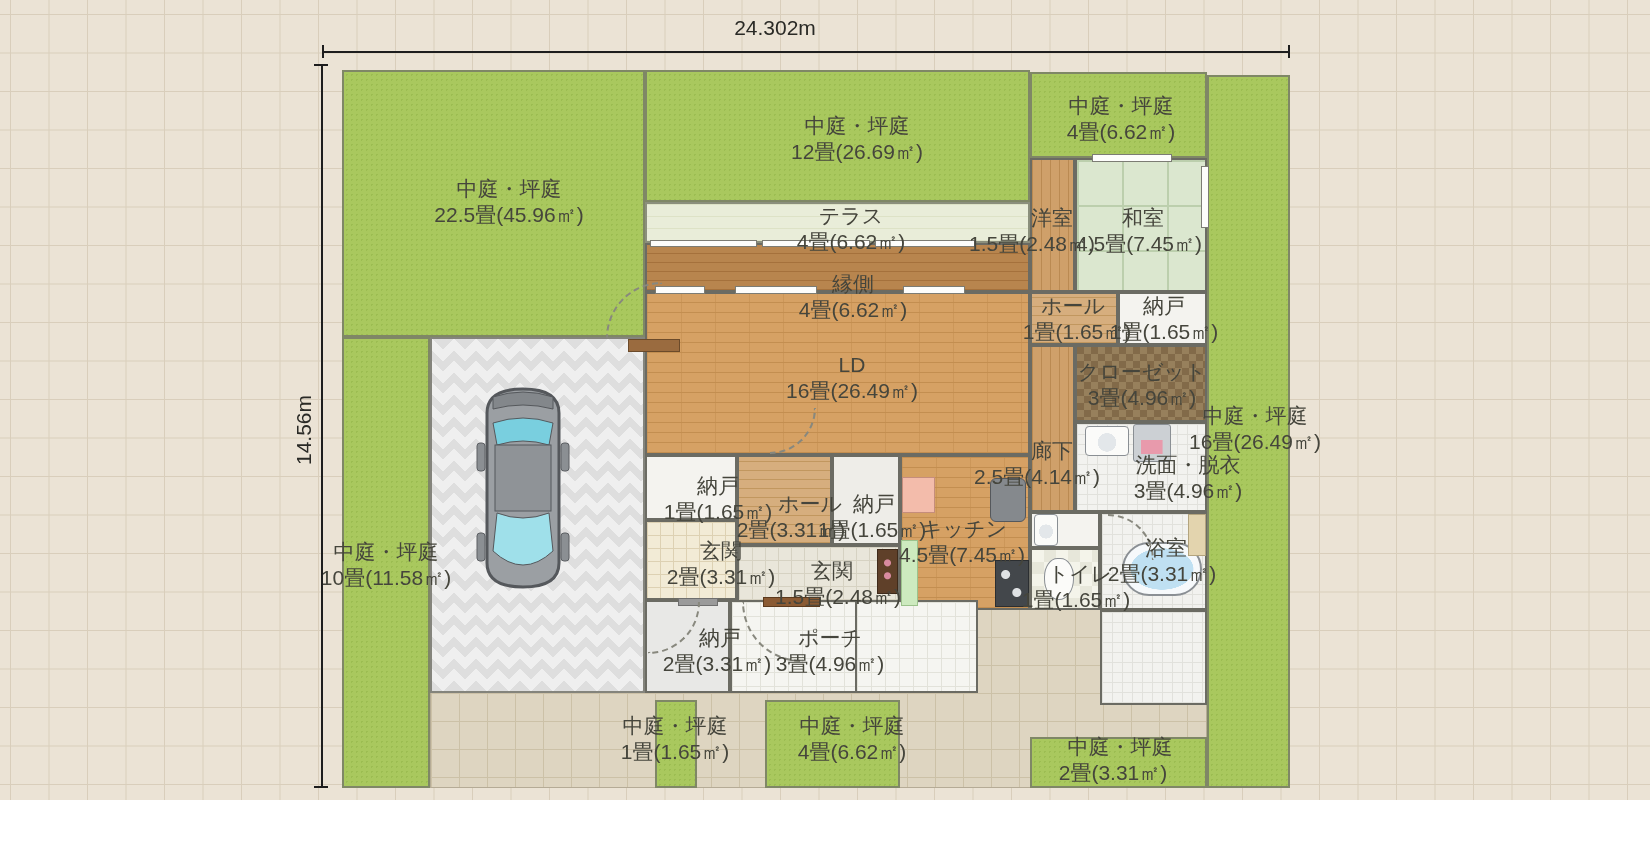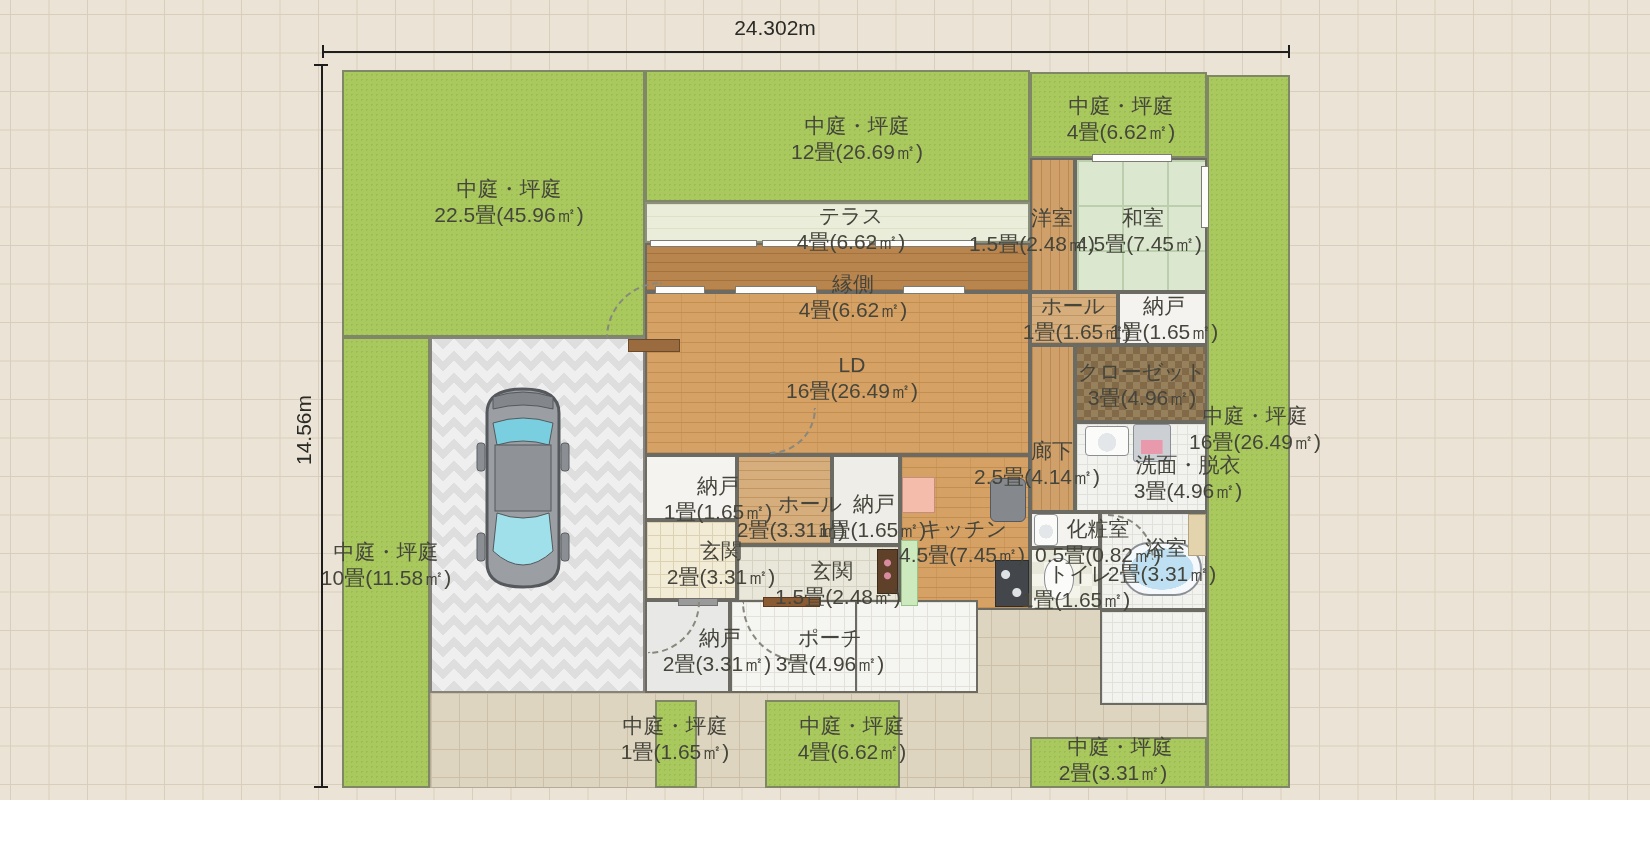--- a/index.html
+++ b/index.html
@@ -276,24 +276,20 @@
       <div>2畳(3.31㎡)</div>
     </div>
     <div class="lbl" style="left: 832px; top: 558px;">
       <div>玄関</div>
       <div style="transform: translateX(6px);">1.5畳(2.48㎡)</div>
     </div>
     <div class="lbl" style="left: 964px; top: 516px;">
       <div>キッチン</div>
       <div style="transform: translateX(-2px);">4.5畳(7.45㎡)</div>
     </div>
-    <div class="lbl" style="left: 1098px; top: 516px;">
-      <div>化粧室</div>
-      <div>0.5畳(0.82㎡)</div>
-    </div>
     <div class="lbl" style="left: 1166px; top: 535px;">
       <div>浴室</div>
       <div style="transform: translateX(-4px);">2畳(3.31㎡)</div>
     </div>
     <div class="lbl" style="left: 1080px; top: 561px;">
       <div>トイレ</div>
       <div style="transform: translateX(-4px);">1畳(1.65㎡)</div>
     </div>
     <div class="lbl" style="left: 720px; top: 625px;">
       <div>納戸</div>

